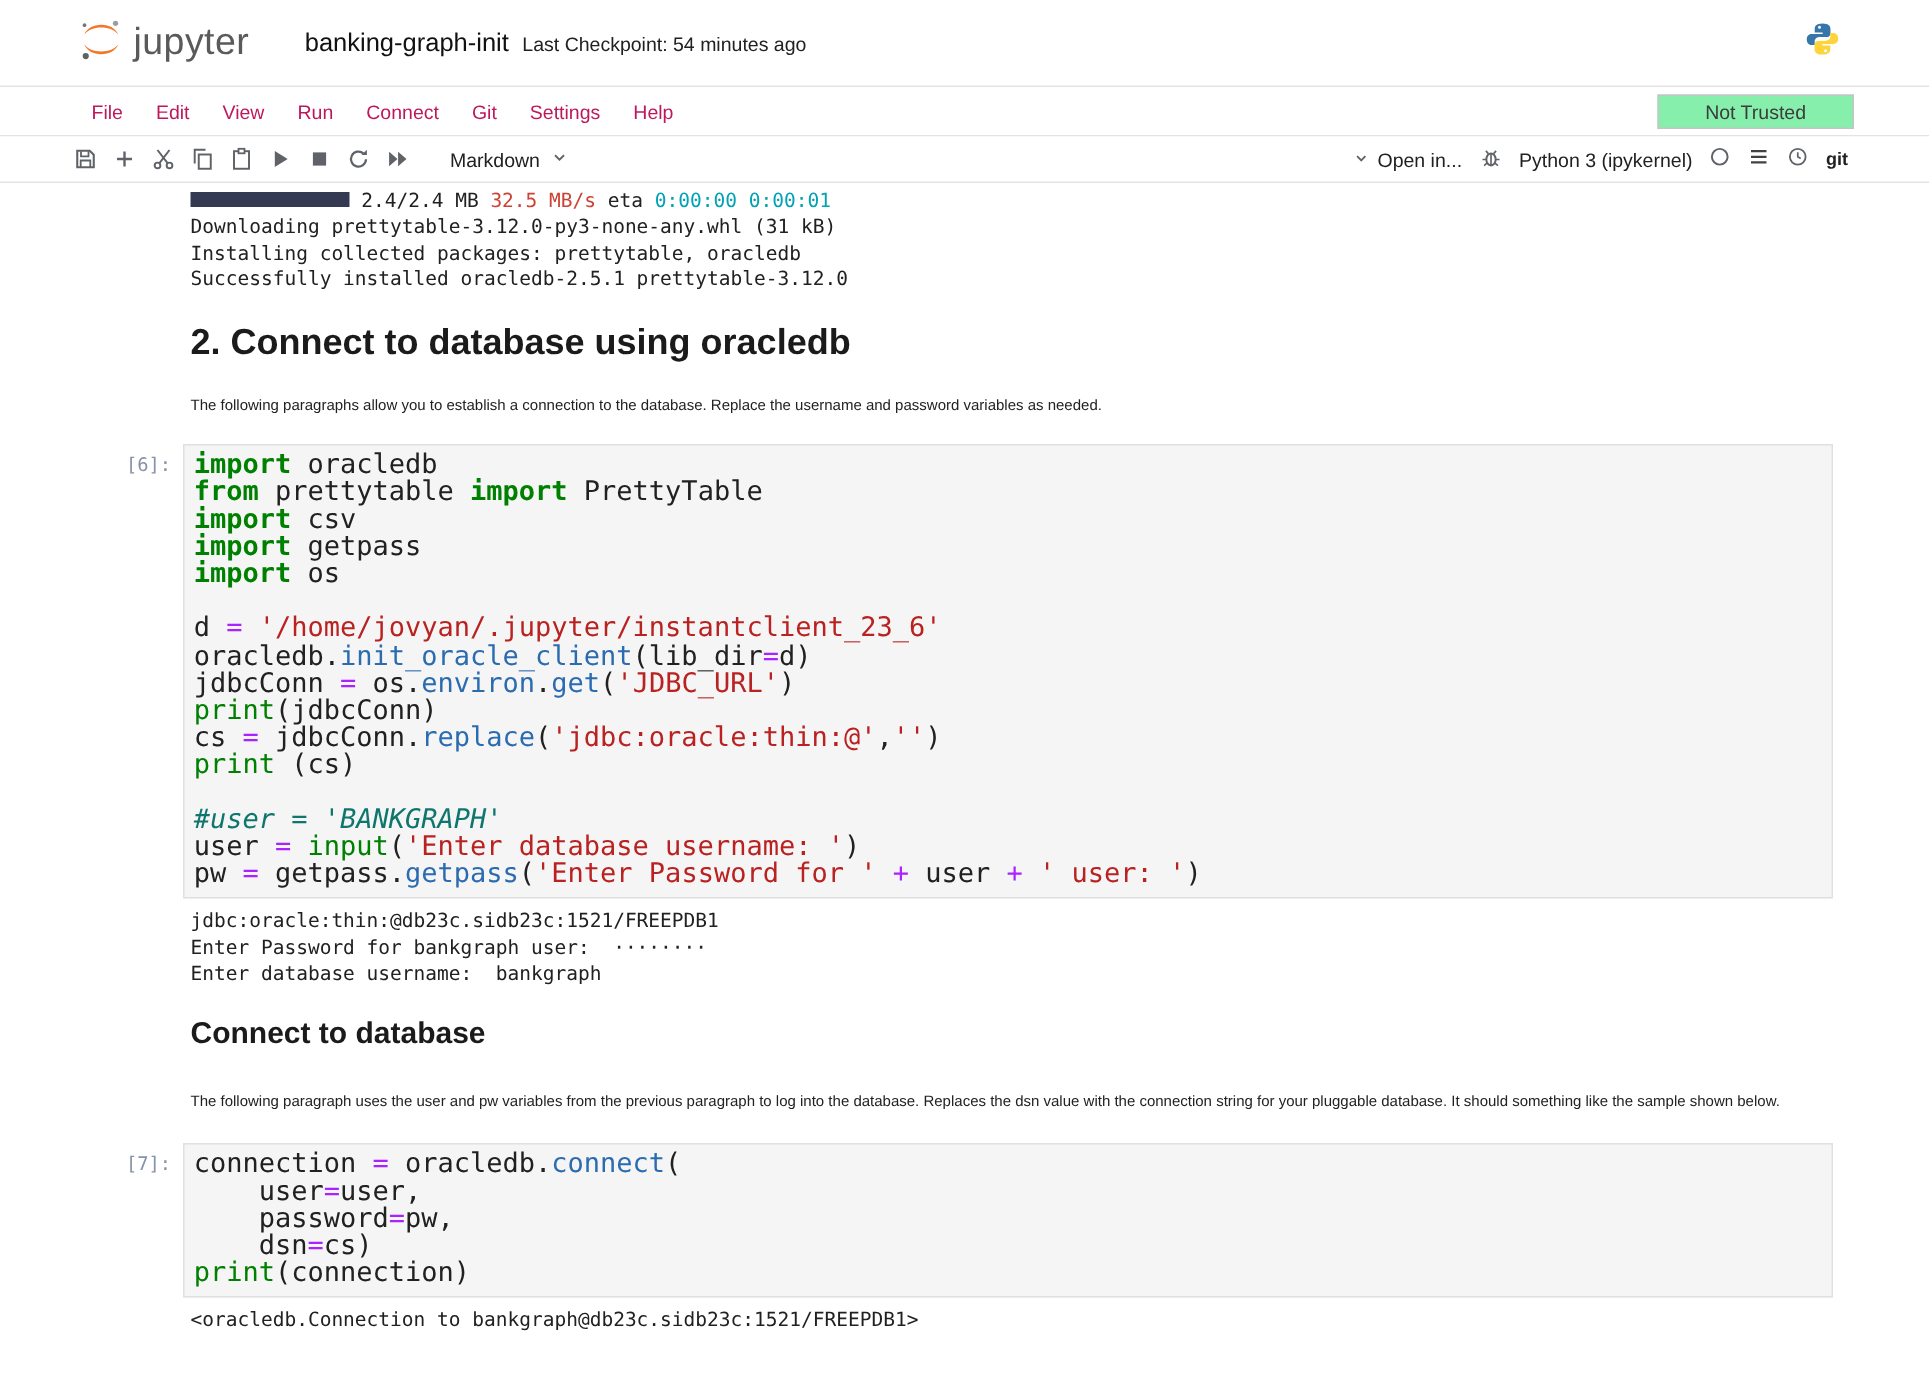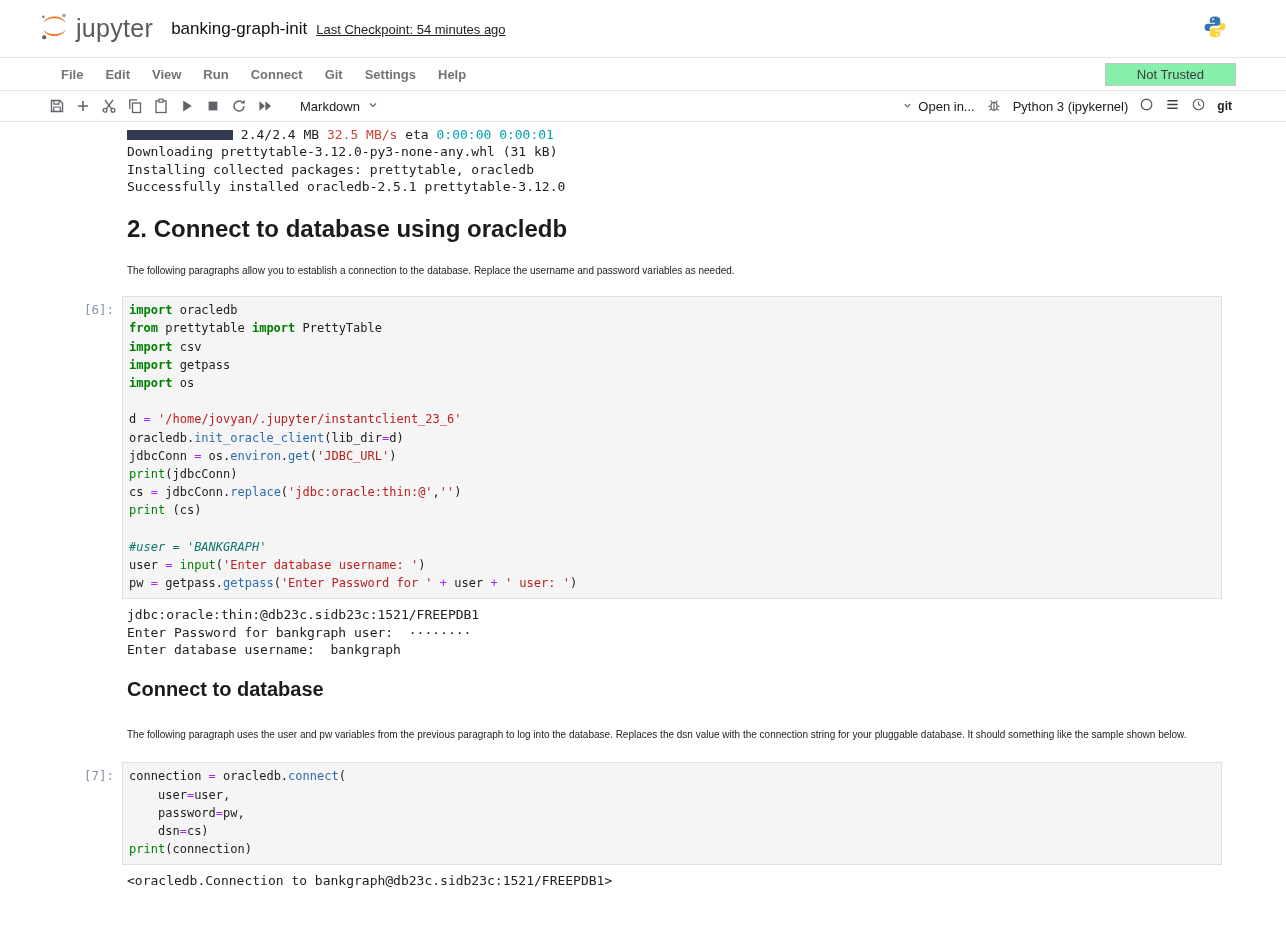--- a/index.html
+++ b/index.html
@@ -1,32 +1,32 @@
 <!DOCTYPE html>
 <html><head>
 <meta charset="utf-8">
 <style>
   *{box-sizing:border-box; margin:0; padding:0;}
   html,body{width:1286px; height:926px; overflow:hidden; background:#fff;
     font-family:"Liberation Sans",sans-serif; color:#212121;}
 
   
-  .header{height:58px; display:flex; align-items:center; padding:0 58px 0 39px;
-    border-bottom:1px solid #e3e3e3; background:#fff;}
+  .header{height:58px; display:flex; align-items:center; padding:0 58px 0 52px;
+    border-bottom:1px solid #e3e3e3; background:#fff;gap:19px;}
   .brand{display:flex; align-items:center; gap:6px; cursor:pointer;}
   .brand-text{font-size:25px; color:#5a5a5a; letter-spacing:.3px;}
   .title-wrap{display:flex; align-items:baseline; gap:9px; margin-left:18px;}
   .nb-title{font-size:17px; color:#111;}
-  .nb-checkpoint{font-size:13px; color:#212121;text-decoration:underline;}
+  .nb-checkpoint{font-size:13px; color:#212121;}
   .header-right{margin-left:auto; display:flex; align-items:center;}
 
   
   .menubar{height:33px; display:flex; align-items:center; padding:0 50px;
     border-bottom:1px solid #e3e3e3; background:#fff;}
-  .menu-item{font-size:13px; color:#737373; padding:6px 11px; cursor:pointer;font-weight:bold;}
+  .menu-item{font-size:13px; color:#be185d; padding:6px 11px; cursor:pointer;}
   .not-trusted{margin-left:auto; border:1px solid #c4c4c4; background:#86efac;
     font-size:13px; color:#3c3c3c; padding:3px 31px; cursor:pointer;}
 
   
   .toolbar{height:31px; display:flex; align-items:center; padding:0 54px 0 44px;
     border-bottom:1px solid #e3e3e3; background:#fff;}
   .tb-btn{width:26px; height:24px; display:flex; align-items:center; justify-content:center;
     border-radius:2px; cursor:pointer; flex:none;}
   .tb-btn svg{display:block;}
   .celltype{display:flex; align-items:center; gap:7px; margin-left:16px;
@@ -36,21 +36,21 @@
   .tb-right .grp{display:flex; align-items:center; gap:5px; cursor:pointer;}
   .git-label{font-weight:bold; font-size:12px; color:#212121;}
 
   
   .notebook{padding:2px 64px 0 84px;}
   .row{display:flex; align-items:flex-start;}
   .prompt{flex:0 0 37px; text-align:right; padding:6px 8px 0 0;
     font-family:"DejaVu Sans Mono",monospace; font-size:12.5px; color:#8793a8;}
   .code-box{flex:1; min-width:0; background:#f5f5f5; border:1px solid #e0e0e0;
     padding:4px 8px 6px 6px; font-family:"DejaVu Sans Mono",monospace;
-    font-size:12px; line-height:18.2px; color:#212121; white-space:pre; overflow:hidden;}
+    font-size:18px; line-height:18.2px; color:#212121; white-space:pre; overflow:hidden;}
   .out-block{flex:1; min-width:0; padding-left:6px;
     font-family:"DejaVu Sans Mono",monospace; font-size:13px; line-height:17.3px;
     color:#212121; white-space:pre;}
   .md-block{flex:1; min-width:0; padding-left:6px;}
   .md-block h2{font-size:24px; font-weight:700; color:#1b1b1b;}
   .md-block h3{font-size:20px; font-weight:700; color:#1b1b1b;}
   .md-block p{margin-top:17px; font-size:10px; line-height:21px; color:#222;}
   .sec-pip{margin-top:2px;}
   .sec-md1{margin-top:20px;}
   .sec-in6{margin-top:15px;}

